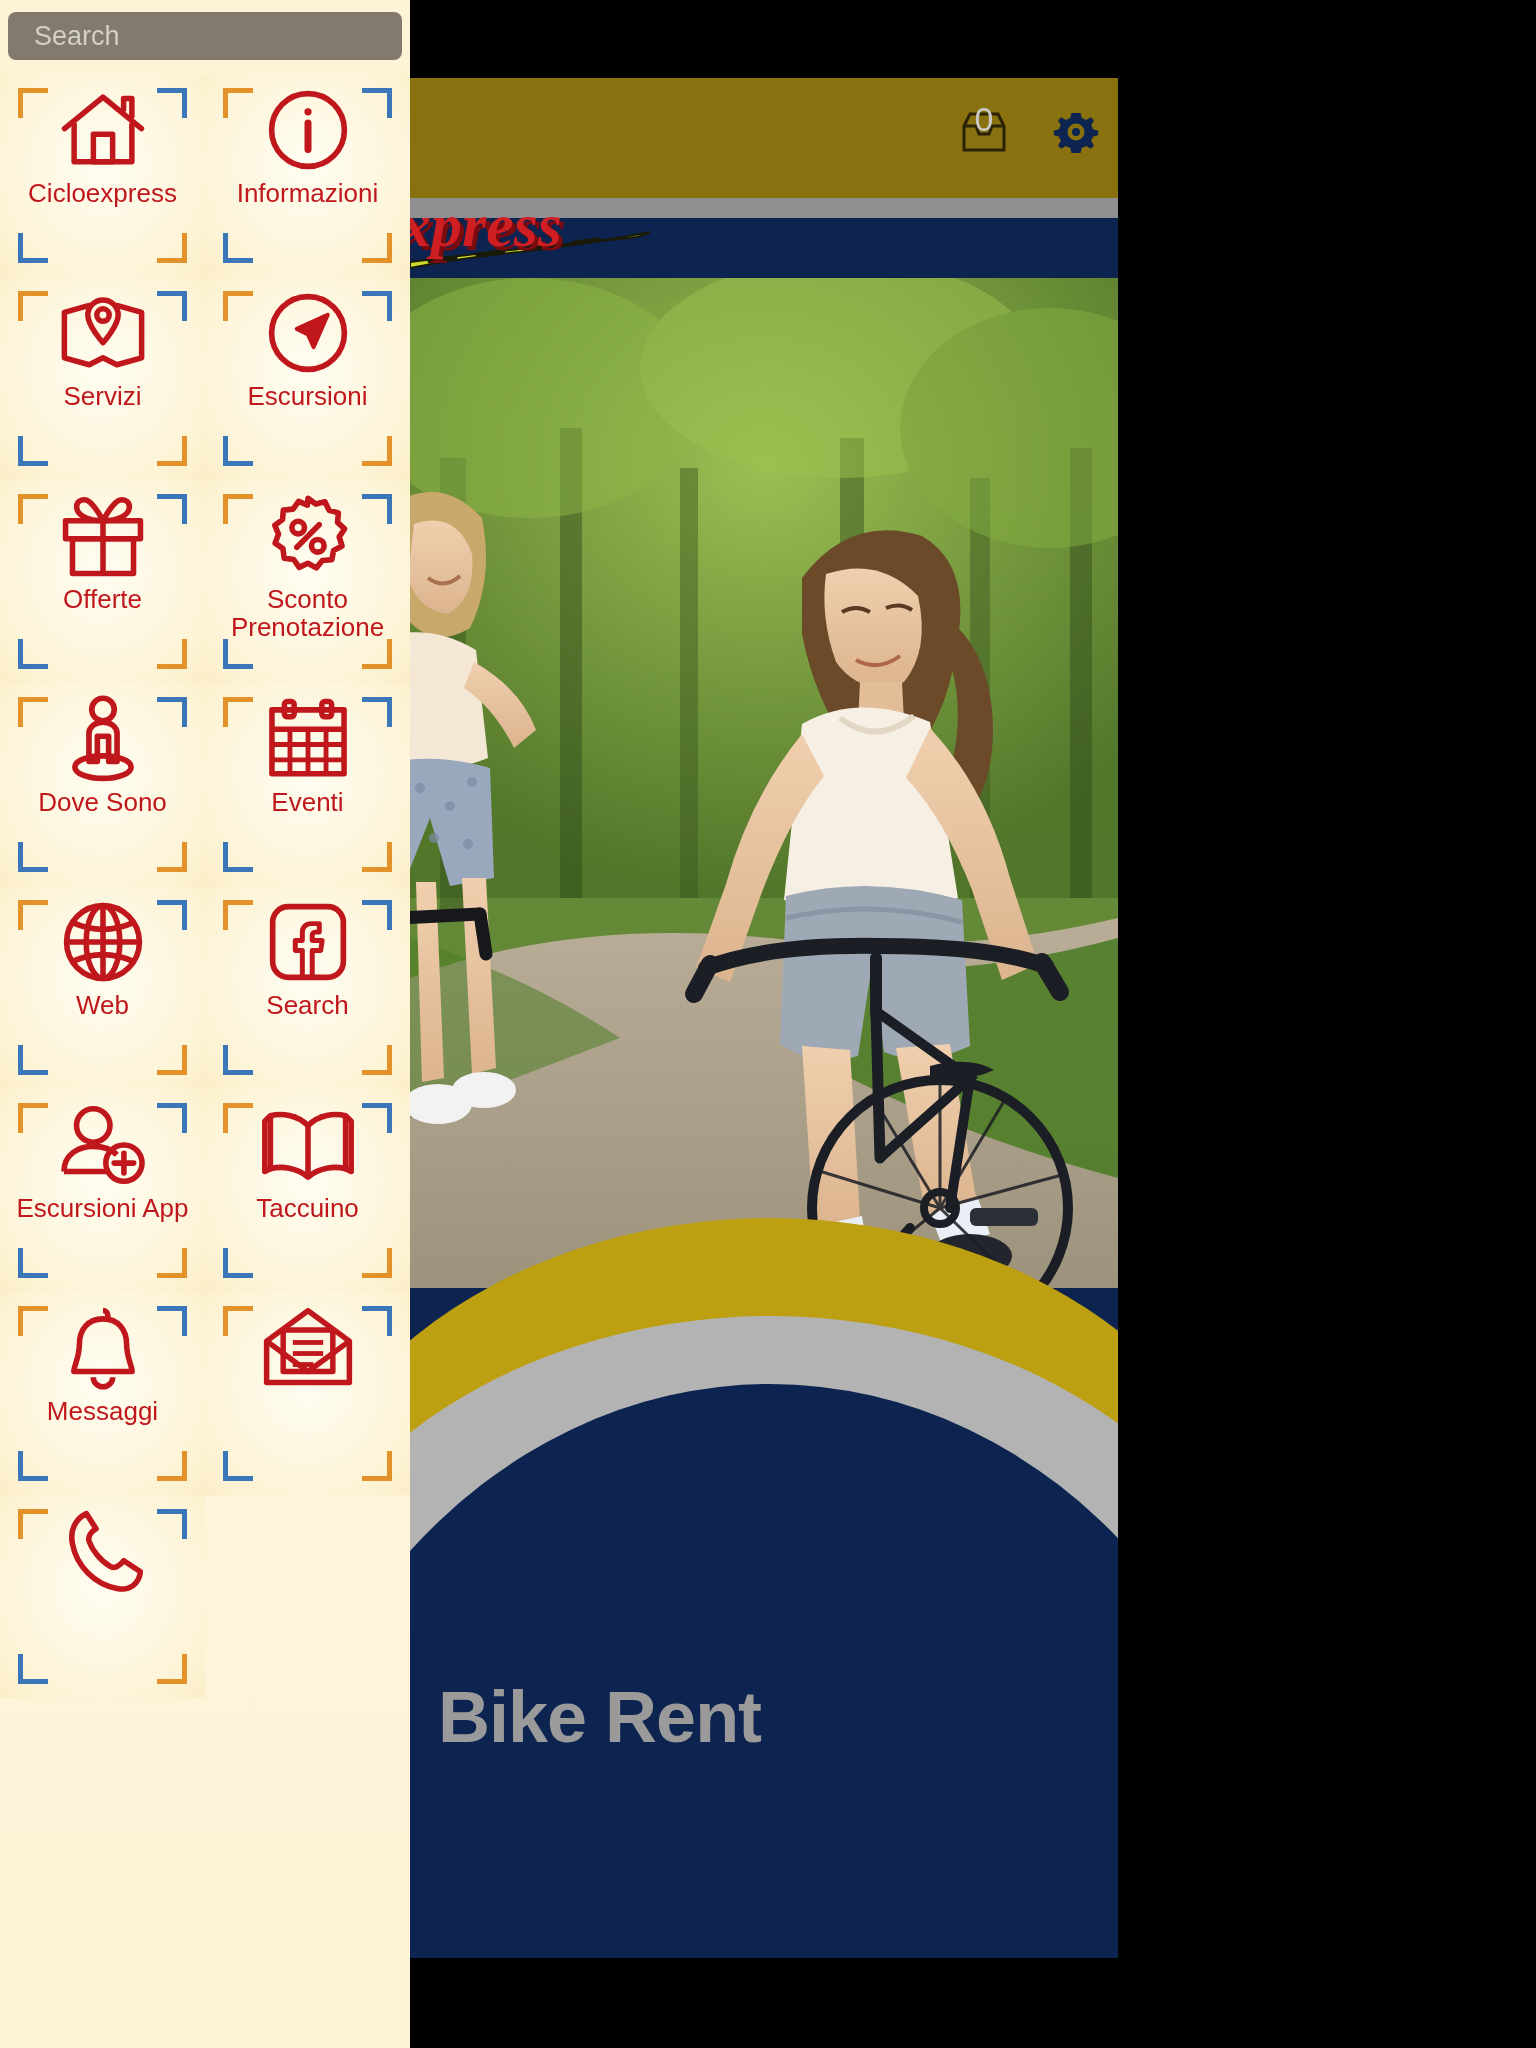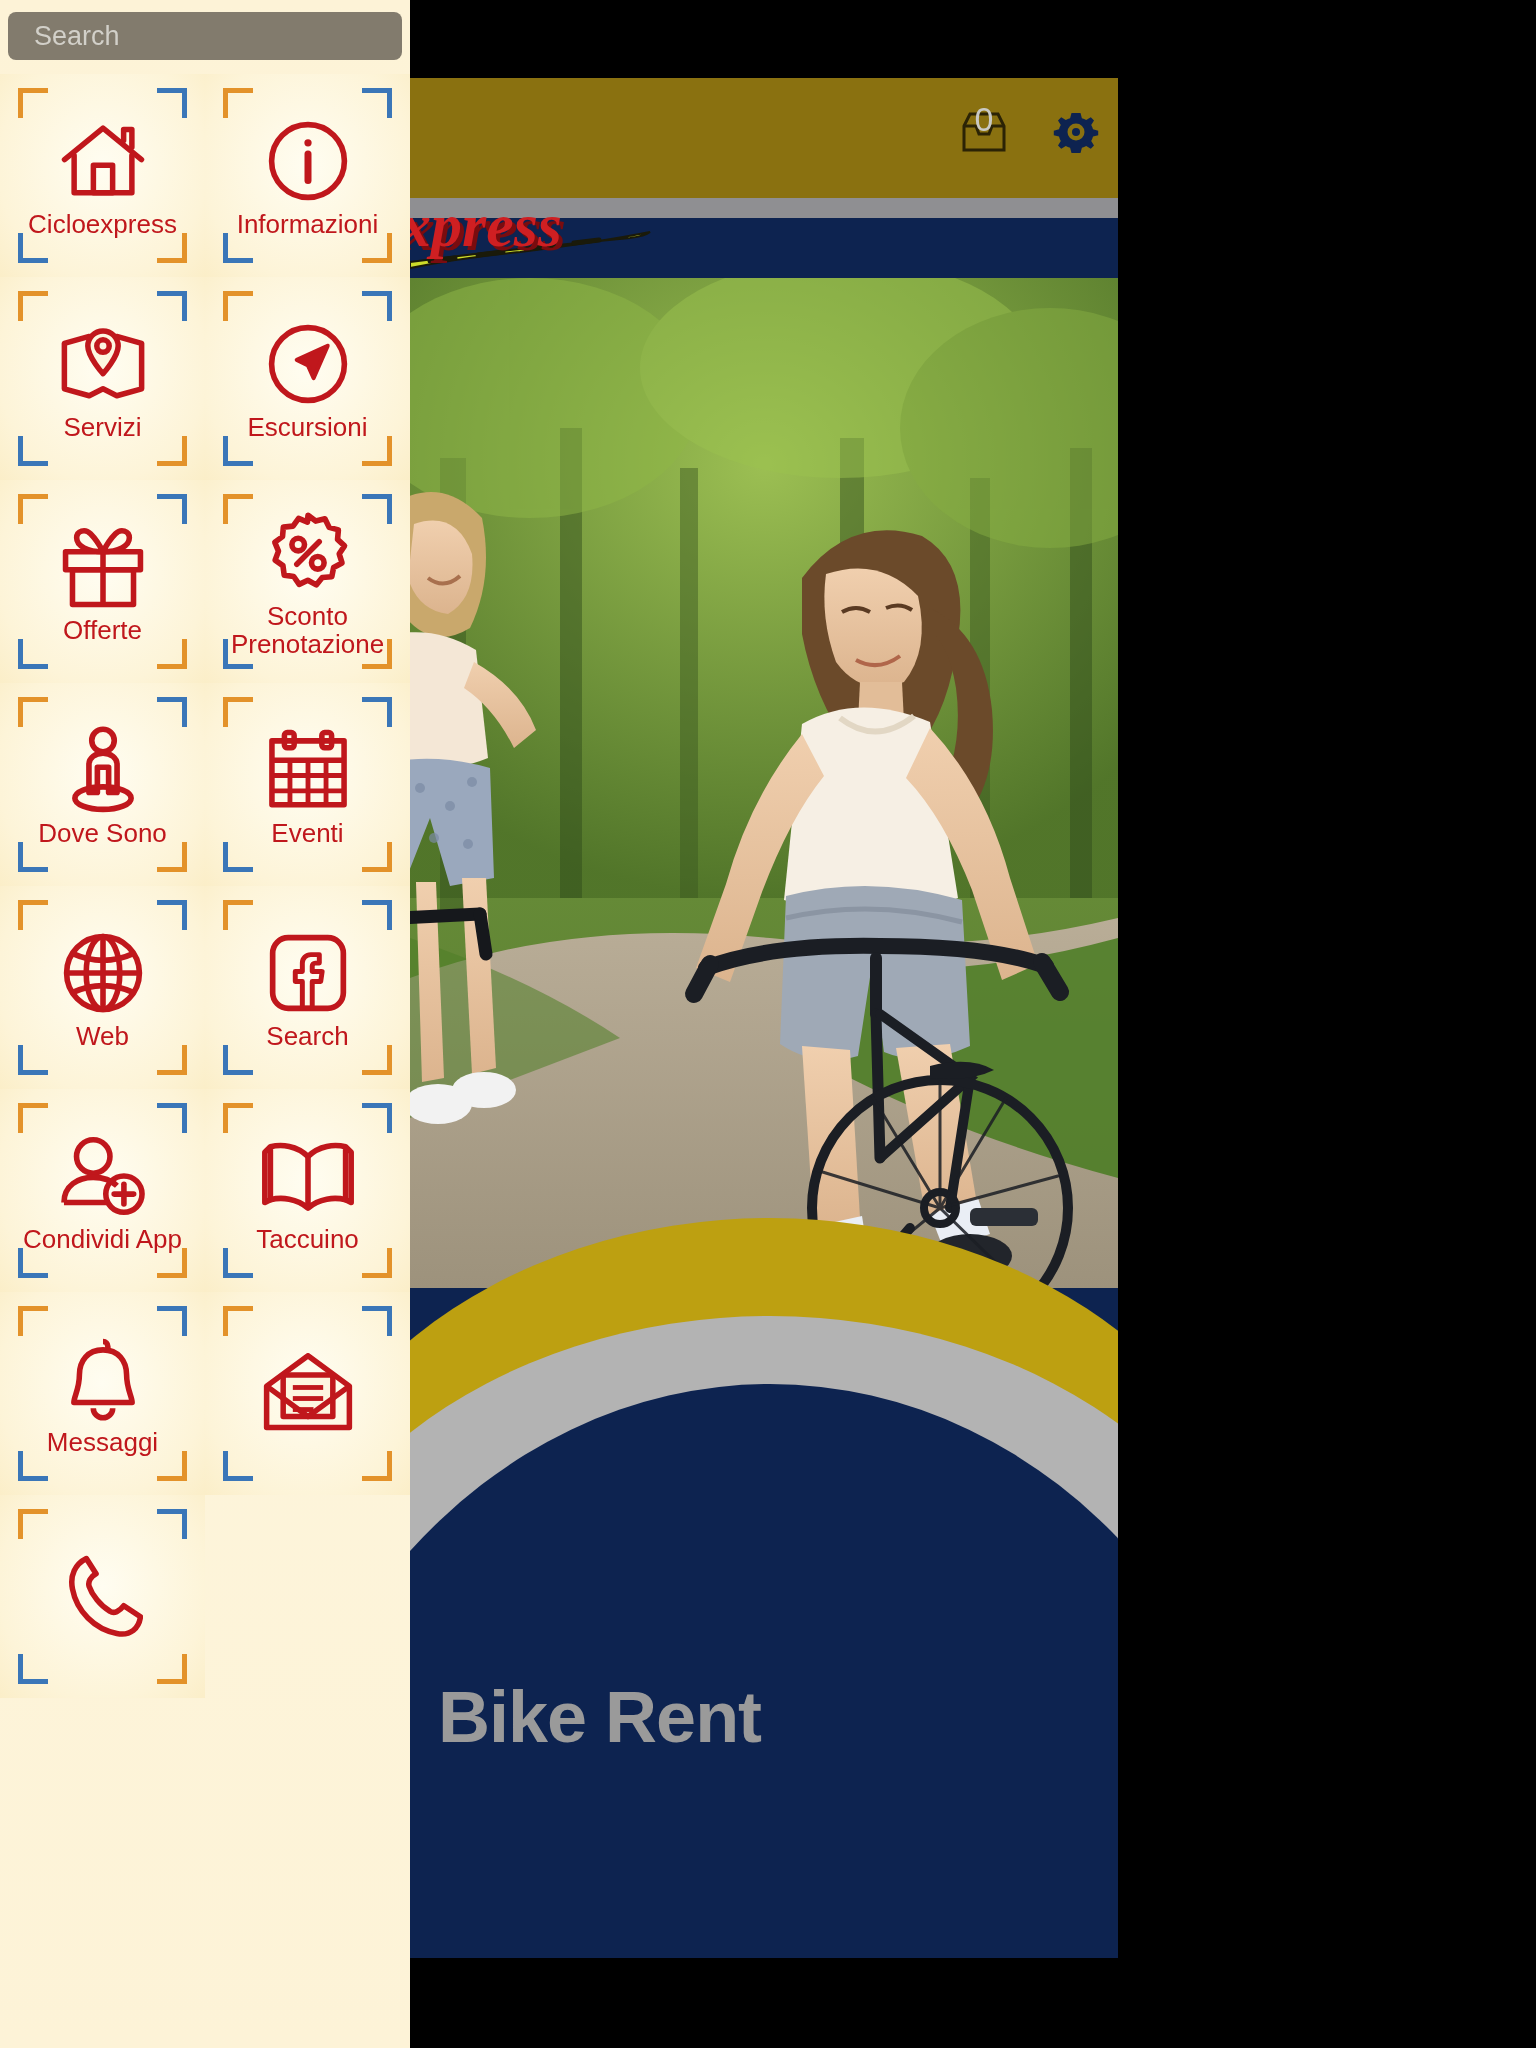--- a/index.html
+++ b/index.html
@@ -185,21 +185,20 @@
     width: 410px;
     display: grid;
     grid-template-columns: 1fr 1fr;
     grid-auto-rows: 203px;
   }
   .tile {
     position: relative;
     display: flex;
     flex-direction: column;
     align-items: center;
-    justify-content: center;
     background: radial-gradient(ellipse at 50% 45%, #fffdf1 0%, #fdf4d8 72%, #fbeec8 100%);
     cursor: pointer;
     padding: 8px 6px;
     overflow: hidden;
   }
   .tile-icon {
     height: 96px;
     display: flex;
     align-items: center;
     justify-content: center;
@@ -608,21 +607,21 @@
         <span class="tile-icon">
           <svg width="92" height="82" viewBox="0 0 66 58" fill="none" stroke="#c0171c" stroke-width="4" stroke-linejoin="round">
             <circle cx="26" cy="15" r="12"></circle>
             <path d="M5 48 C5 36 15 30 26 30 C33 30 39 32 43 36"></path>
             <line x1="5" y1="48" x2="38" y2="48"></line>
             <circle cx="48" cy="42" r="13"></circle>
             <line x1="48" y1="35" x2="48" y2="49" stroke-linecap="round"></line>
             <line x1="41" y1="42" x2="55" y2="42" stroke-linecap="round"></line>
           </svg>
         </span>
-        <span class="tile-label">Condividi App</span>
+        <span class="tile-label">Escursioni App</span>
       </div>
 
 
       <div class="tile">
         <span class="ck ck-tl"></span>
         <span class="ck ck-tr"></span>
         <span class="ck ck-bl"></span>
         <span class="ck ck-br"></span>
         <span class="tile-icon">
           <svg width="92" height="78" viewBox="0 0 66 56" fill="none" stroke="#c0171c" stroke-width="4" stroke-linejoin="round">

